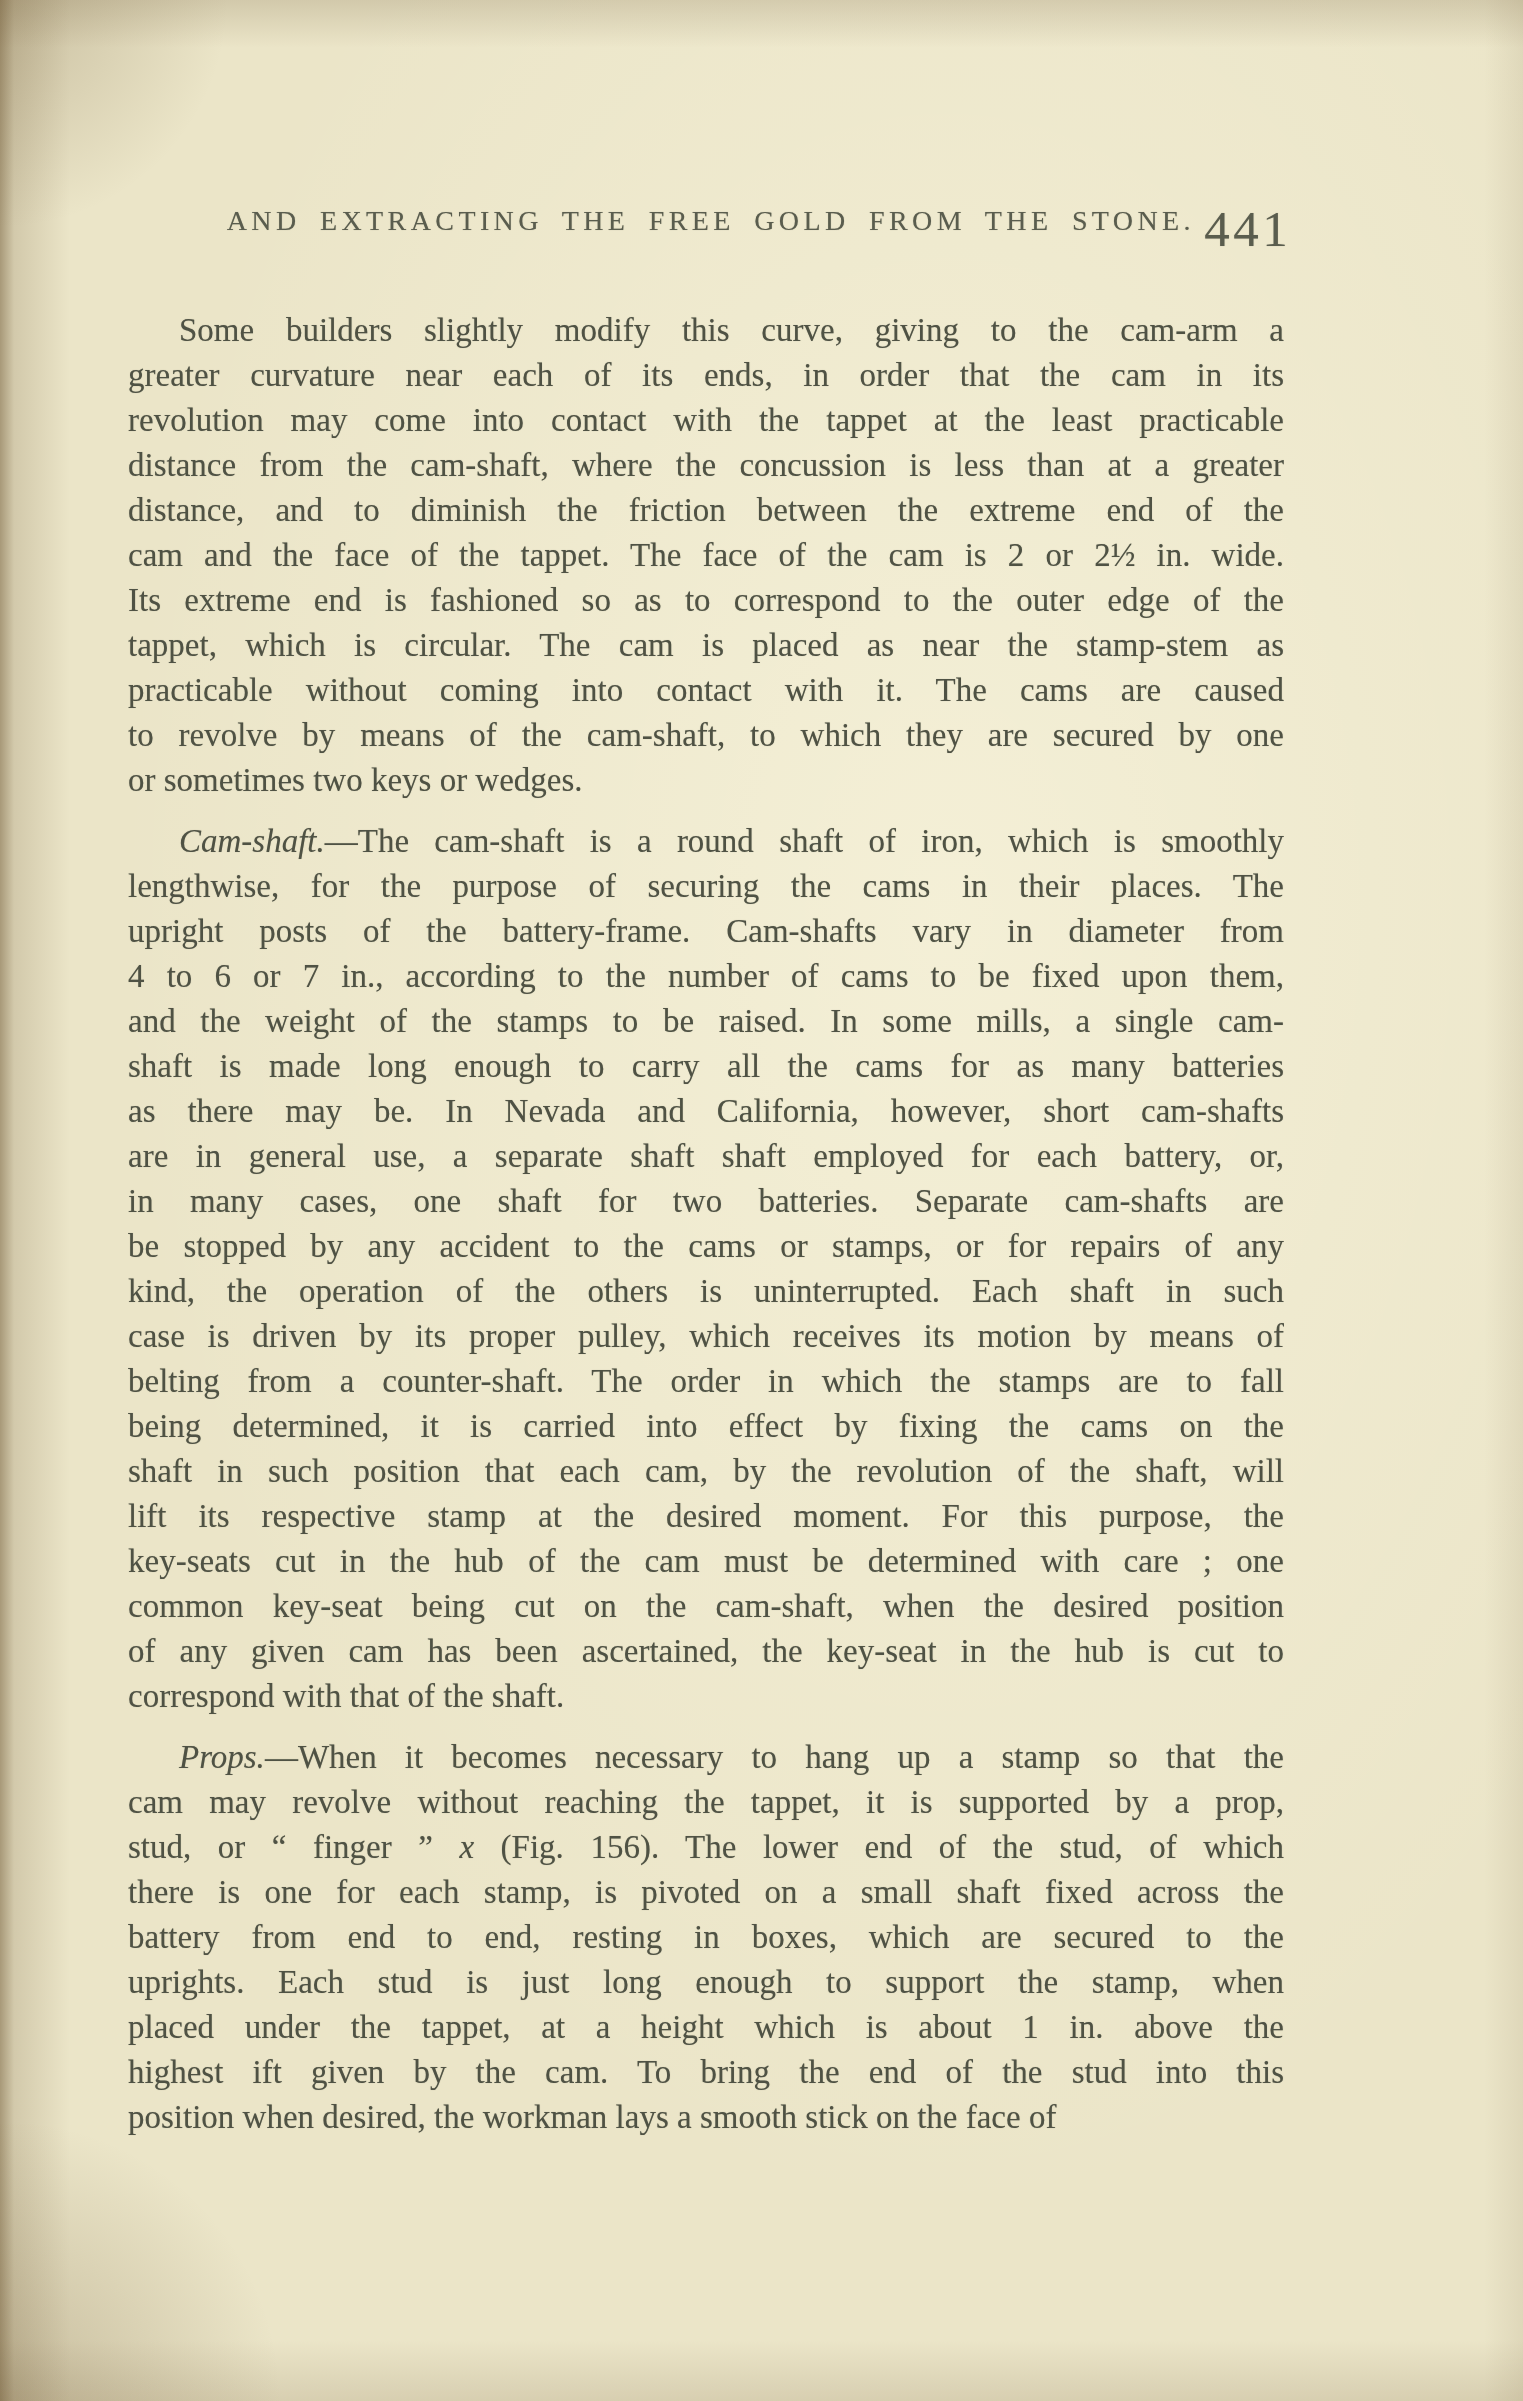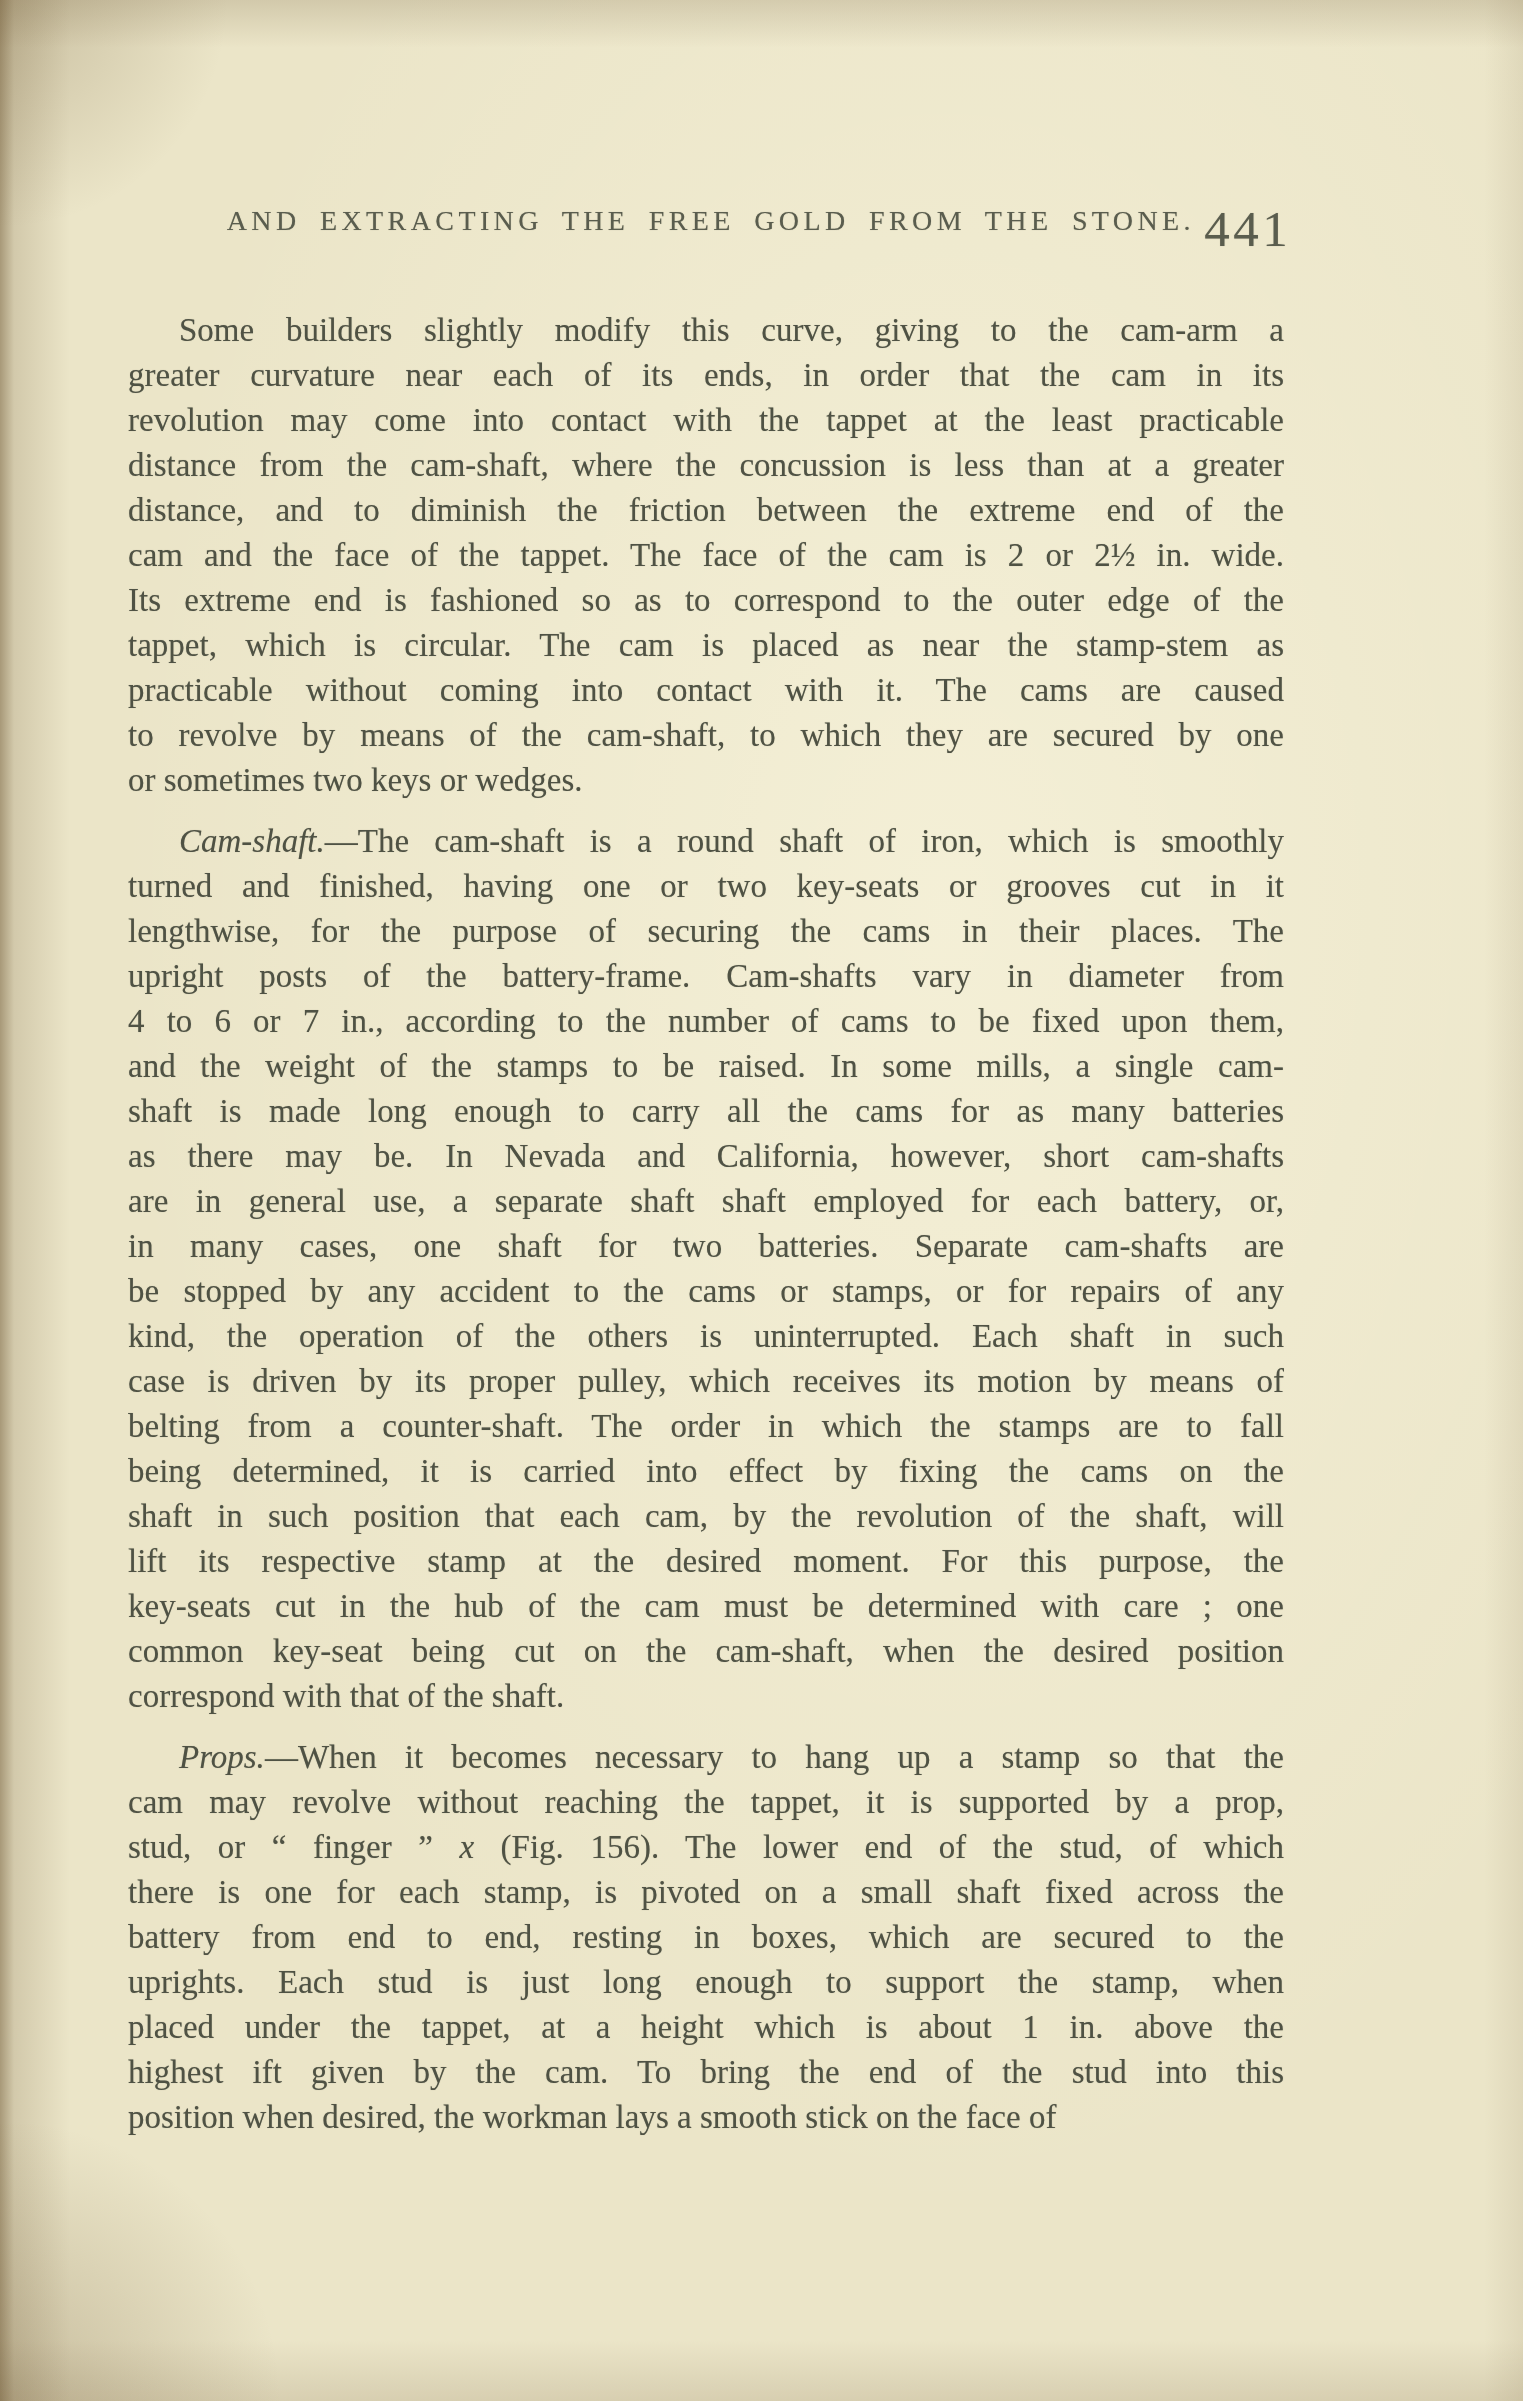--- a/index.html
+++ b/index.html
@@ -78,38 +78,38 @@
         <div class="line"><span>distance, and to diminish the friction between the extreme end of the</span></div>
         <div class="line"><span>cam and the face of the tappet.  The face of the cam is 2 or 2½ in. wide.</span></div>
         <div class="line"><span>Its extreme end is fashioned so as to correspond to the outer edge of the</span></div>
         <div class="line"><span>tappet, which is circular.  The cam is placed as near the stamp-stem as</span></div>
         <div class="line"><span>practicable without coming into contact with it.  The cams are caused</span></div>
         <div class="line"><span>to revolve by means of the cam-shaft, to which they are secured by one</span></div>
         <div class="line last"><span>or sometimes two keys or wedges.</span></div>
       </div>
       <div class="paragraph">
         <div class="line first"><span class="it">Cam-shaft.</span><span>—The cam-shaft is a round shaft of iron, which is smoothly</span></div>
-        <div class="line"><span>turned and finished, having one or two key-seats or grooves cut in it</span></div>
         <div class="line"><span>lengthwise, for the purpose of securing the cams in their places.  The</span></div>
         <div class="line"><span>upright posts of the battery-frame.  Cam-shafts vary in diameter from</span></div>
         <div class="line"><span>4 to 6 or 7 in., according to the number of cams to be fixed upon them,</span></div>
         <div class="line"><span>and the weight of the stamps to be raised.  In some mills, a single cam-</span></div>
         <div class="line"><span>shaft is made long enough to carry all the cams for as many batteries</span></div>
         <div class="line"><span>as there may be.  In Nevada and California, however, short cam-shafts</span></div>
         <div class="line"><span>are in general use, a separate shaft shaft employed for each battery, or,</span></div>
         <div class="line"><span>in many cases, one shaft for two batteries.  Separate cam-shafts are</span></div>
         <div class="line"><span>be stopped by any accident to the cams or stamps, or for repairs of any</span></div>
         <div class="line"><span>kind, the operation of the others is uninterrupted.  Each shaft in such</span></div>
         <div class="line"><span>case is driven by its proper pulley, which receives its motion by means of</span></div>
         <div class="line"><span>belting from a counter-shaft.  The order in which the stamps are to fall</span></div>
         <div class="line"><span>being determined, it is carried into effect by fixing the cams on the</span></div>
         <div class="line"><span>shaft in such position that each cam, by the revolution of the shaft, will</span></div>
         <div class="line"><span>lift its respective stamp at the desired moment.  For this purpose, the</span></div>
         <div class="line"><span>key-seats cut in the hub of the cam must be determined with care ; one</span></div>
         <div class="line"><span>common key-seat being cut on the cam-shaft, when the desired position</span></div>
+        <div class="line"><span>of any given cam has been ascertained, the key-seat in the hub is cut to</span></div>
         <div class="line last"><span>correspond with that of the shaft.</span></div>
       </div>
       <div class="paragraph">
         <div class="line first"><span class="it">Props.</span><span>—When it becomes necessary to hang up a stamp so that the</span></div>
         <div class="line"><span>cam may revolve without reaching the tappet, it is supported by a prop,</span></div>
         <div class="line"><span>stud, or “ finger ” </span><span class="it">x</span><span> (Fig. 156).  The lower end of the stud, of which</span></div>
         <div class="line"><span>there is one for each stamp, is pivoted on a small shaft fixed across the</span></div>
         <div class="line"><span>battery from end to end, resting in boxes, which are secured to the</span></div>
         <div class="line"><span>uprights.  Each stud is just long enough to support the stamp, when</span></div>
         <div class="line"><span>placed under the tappet, at a height which is about 1 in. above the</span></div>

